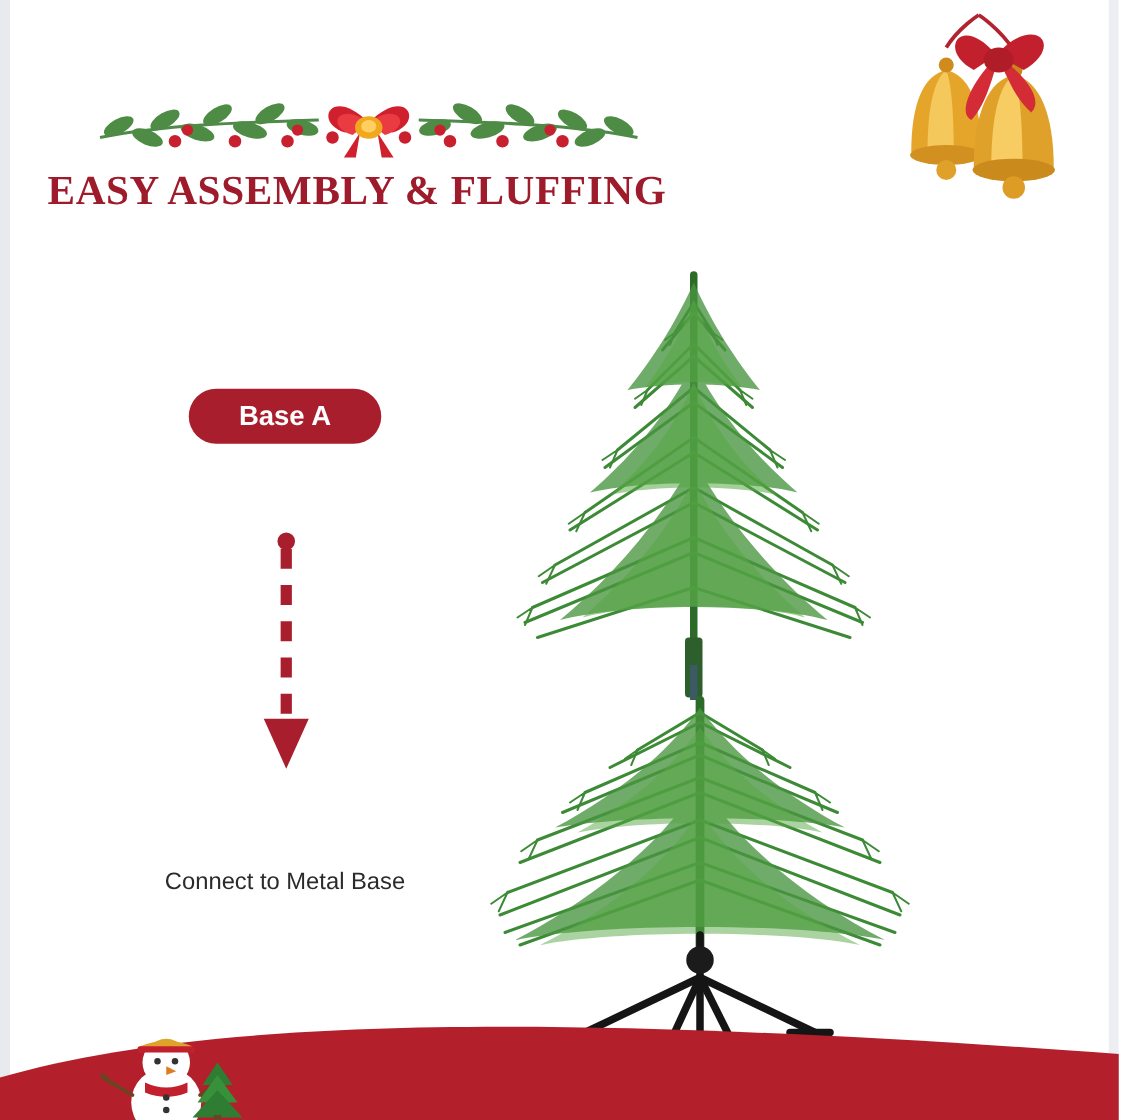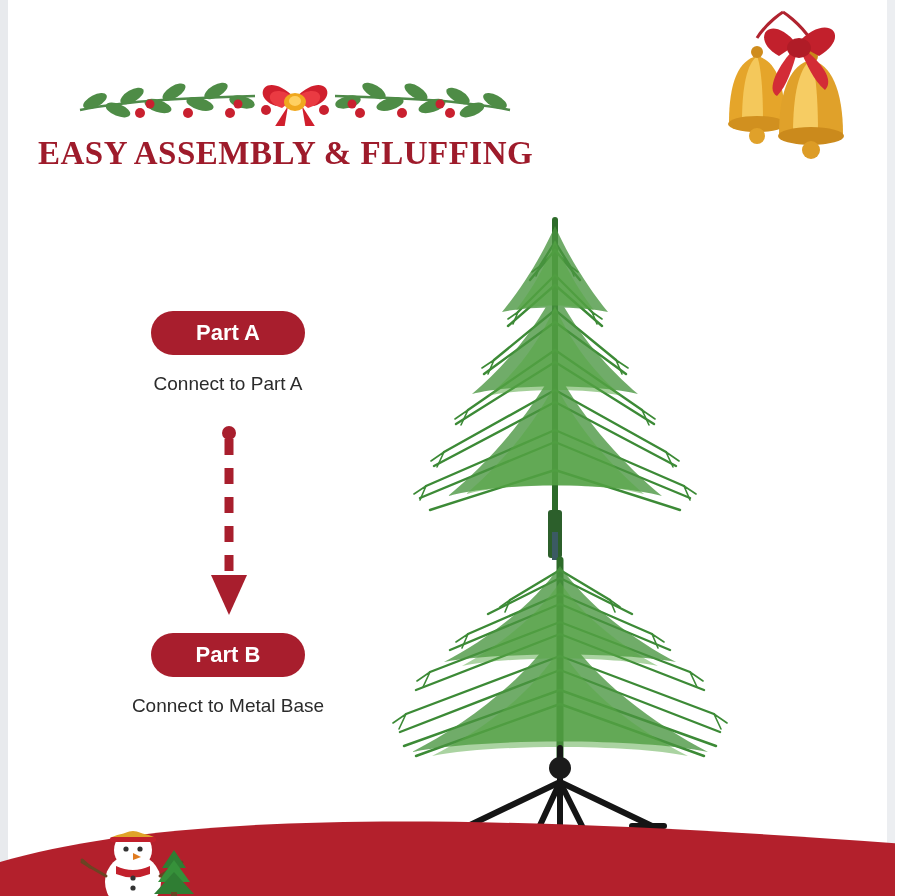--- a/index.html
+++ b/index.html
@@ -223,33 +223,29 @@
       <path d="M110 40 C140 6, 166 32, 132 52 Z" fill="#c2202c"></path>
       <path d="M108 44 C92 60, 78 86, 90 92 C100 82, 106 62, 110 48 Z" fill="#d32c36"></path>
       <path d="M116 44 C134 58, 148 76, 138 86 C126 76, 120 60, 114 48 Z" fill="#d32c36"></path>
       <ellipse cx="112" cy="44" rx="12" ry="10" fill="#b01c27"></ellipse>
     </g>
   </svg>
 
   <div class="heading">EASY ASSEMBLY &amp; FLUFFING</div>
 
   <div class="pill part-a">
-    <span>Part A</span>
+    <span>Base A</span>
   </div>
-  <div class="caption cap-a">Connect to Part A</div>
 
   <svg class="arrow" viewBox="0 0 60 195">
     <circle cx="29" cy="8" r="7" fill="#a81e2d"></circle>
     <line x1="29" y1="14" x2="29" y2="150" stroke="#a81e2d" stroke-width="9" stroke-dasharray="16 13"></line>
     <path d="M29 190 L11 150 L47 150 Z" fill="#a81e2d"></path>
   </svg>
 
-  <div class="pill part-b">
-    <span>Part B</span>
-  </div>
   <div class="caption cap-b">Connect to Metal Base</div>
 
   <svg class="tree-top" viewBox="0 0 330 380">
     <g stroke="#3c8a36" stroke-width="2.4" stroke-linecap="round" fill="none">
 
       <line x1="165" y1="40" x2="165" y2="345" stroke="#2d6b2a" stroke-width="6"></line>
 
       <g>
         <path d="M165 62 L150 86 M165 62 L180 86 M165 70 L140 100 M165 70 L190 100"></path>
         <path d="M165 95 L128 132 M165 95 L202 132 M165 105 L118 146 M165 105 L212 146"></path>

